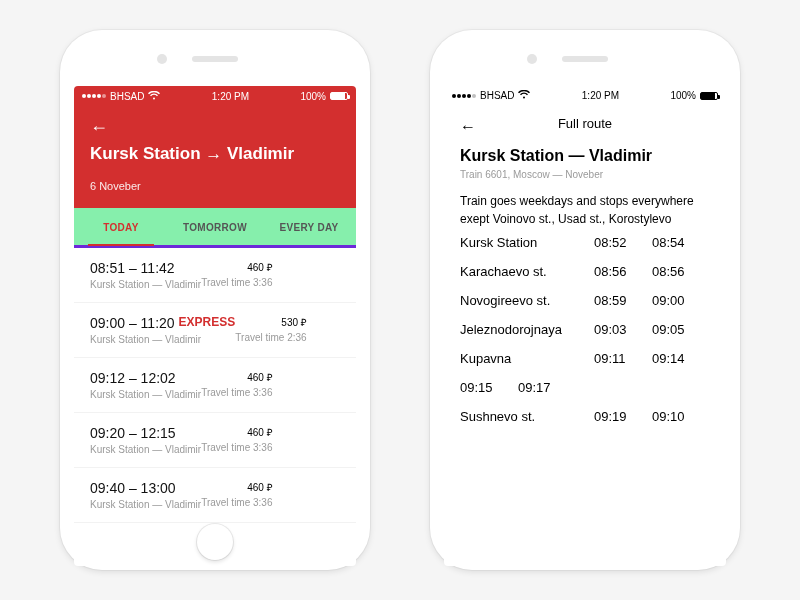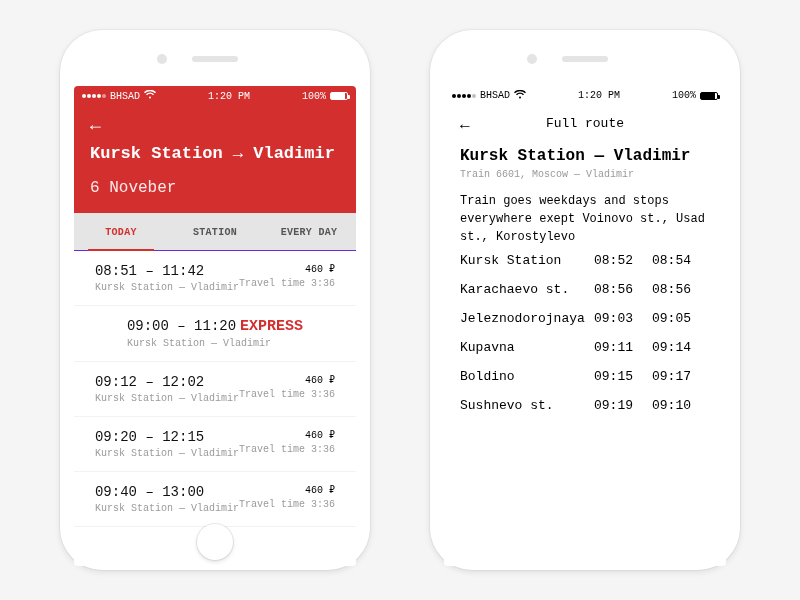--- a/index.html
+++ b/index.html
@@ -12,21 +12,20 @@
     justify-content: center;
   }
   .phone {
     width: 310px;
     flex: 0 0 310px;
     background: #fff;
     border-radius: 42px;
     box-shadow: 0 2px 6px rgba(0,0,0,0.10), 0 0 0 1px rgba(0,0,0,0.04);
     padding: 56px 14px 14px 14px;
     position: relative;
-    font-family: Liberation Mono, monospace;
   }
   .phone::before {
     content: "";
     position: absolute;
     top: 26px; left: 50%; transform: translateX(-50%);
     width: 46px; height: 6px;
     background: #e4e4e4; border-radius: 3px;
   }
   .phone::after {
     content: "";
@@ -64,49 +63,49 @@
   .battery::after { content:""; position:absolute; right:-3px; top:2px; width:2px; height:4px; background:currentColor; border-radius:0 1px 1px 0;}
   .battery i { display:block; height:100%; width:90%; background:currentColor; }
 
   
   .header-red {
     background: #d32f2f; color:#fff;
     padding: 10px 16px 16px 16px;
   }
   .back-arrow { font-size: 18px; line-height:1; display:inline-block; margin-bottom:10px; }
   .route-title { font-size: 17px; font-weight:600; margin-bottom:16px; }
-  .route-date { font-size: 16px; opacity:0.9; }
+  .route-date { font-size: 11px; opacity:0.9; }
 
   .tabs {
-    display:flex; border-bottom:1px solid #6d28d9;
-    background:#e5e5e5;
+    display:flex; border-bottom:3px solid #6d28d9;
+    background:#86efac;
   }
   .tab {
     flex:1; text-align:center;
     font-size: 10px; font-weight:700;
     letter-spacing:0.3px;
     padding: 14px 0 12px 0;
     color:#555;
     position:relative;
   }
   .tab.active { color:#d32f2f; }
   .tab.active::after {
     content:""; position:absolute; left:14px; right:14px; bottom:-1px;
     height:2px; background:#d32f2f;
   }
 
   .trips { }
   .trip {
-    display:flex; justify-content:center; align-items:flex-start;
+    display:flex; justify-content:flex-start; align-items:flex-start;
     padding: 12px 16px;
     border-bottom:1px solid #f2f2f2;
   }
   .trip .left { }
   .trip .times { font-size:14px; font-weight:500; color:#111; }
-  .trip .times .express { color:#d32f2f; font-size:15px; font-weight:700; margin-left:4px; vertical-align:top; }
+  .trip .times .express { color:#d32f2f; font-size:12px; font-weight:700; margin-left:4px; vertical-align:top; }
   .trip .sub { font-size:10px; color:#9a9a9a; margin-top:3px; }
   .trip .right { text-align:right; }
   .trip .price { font-size:10px; font-weight:500; }
   .trip .travel { font-size:10px; color:#9a9a9a; margin-top:3px; }
 
   .home-dot {
     position:absolute; left:50%; transform:translateX(-50%);
     bottom: 6px;
     width:36px; height:36px; border-radius:50%;
     background:#fff;
@@ -174,39 +173,43 @@
       <div class="route-title">
         <span>Kursk Station</span>
         <span> → </span>
         <span>Vladimir</span>
       </div>
       <div class="route-date">6 Noveber</div>
     </div>
 
     <div class="tabs">
       <div class="tab active">TODAY</div>
-      <div class="tab">STATION</div>
+      <div class="tab">TOMORROW</div>
       <div class="tab">EVERY DAY</div>
     </div>
 
     <div class="trips" id="trip-list">
         <div class="trip">
           <div class="left">
             <div class="times">08:51 – 11:42</div>
             <div class="sub">Kursk Station — Vladimir</div>
           </div>
           <div class="right">
             <div class="price">460 ₽</div>
             <div class="travel">Travel time 3:36</div>
           </div>
         </div>
         <div class="trip">
           <div class="left">
             <div class="times">09:00 – 11:20<span class="express">EXPRESS</span></div>
             <div class="sub">Kursk Station — Vladimir</div>
+          </div>
+          <div class="right">
+            <div class="price">530 ₽</div>
+            <div class="travel">Travel time 2:36</div>
           </div>
         </div>
         <div class="trip">
           <div class="left">
             <div class="times">09:12 – 12:02</div>
             <div class="sub">Kursk Station — Vladimir</div>
           </div>
           <div class="right">
             <div class="price">460 ₽</div>
             <div class="travel">Travel time 3:36</div>
@@ -269,45 +272,49 @@
       <span class="back">←</span>
       <span>Full route</span>
     </div>
 
     <div class="detail">
       <h2>
         <span>Kursk Station</span>
         <span>  —  </span>
         <span>Vladimir</span>
       </h2>
-      <div class="meta">Train 6601, Moscow — Vladimir</div>
+      <div class="meta">Train 6601, Moscow — Noveber</div>
       <div class="note">Train goes weekdays and stops everywhere exept Voinovo st., Usad st., Korostylevo</div>
       <div class="rows" id="station-rows">
           <div class="row">
             <div class="c1">Kursk Station</div>
             <div class="c2">08:52</div>
             <div class="c3">08:54</div>
           </div>
           <div class="row">
             <div class="c1">Karachaevo st.</div>
             <div class="c2">08:56</div>
             <div class="c3">08:56</div>
           </div>
           <div class="row">
+            <div class="c1">Novogireevo st.</div>
+            <div class="c2">08:59</div>
+            <div class="c3">09:00</div>
+          </div>
+          <div class="row">
             <div class="c1">Jeleznodorojnaya</div>
             <div class="c2">09:03</div>
             <div class="c3">09:05</div>
           </div>
           <div class="row">
             <div class="c1">Kupavna</div>
             <div class="c2">09:11</div>
             <div class="c3">09:14</div>
           </div>
           <div class="row">
-            <div class="c1">Boldino</div>
             <div class="c2">09:15</div>
             <div class="c3">09:17</div>
           </div>
           <div class="row">
             <div class="c1">Sushnevo st.</div>
             <div class="c2">09:19</div>
             <div class="c3">09:10</div>
           </div>
         </div>
     </div>

